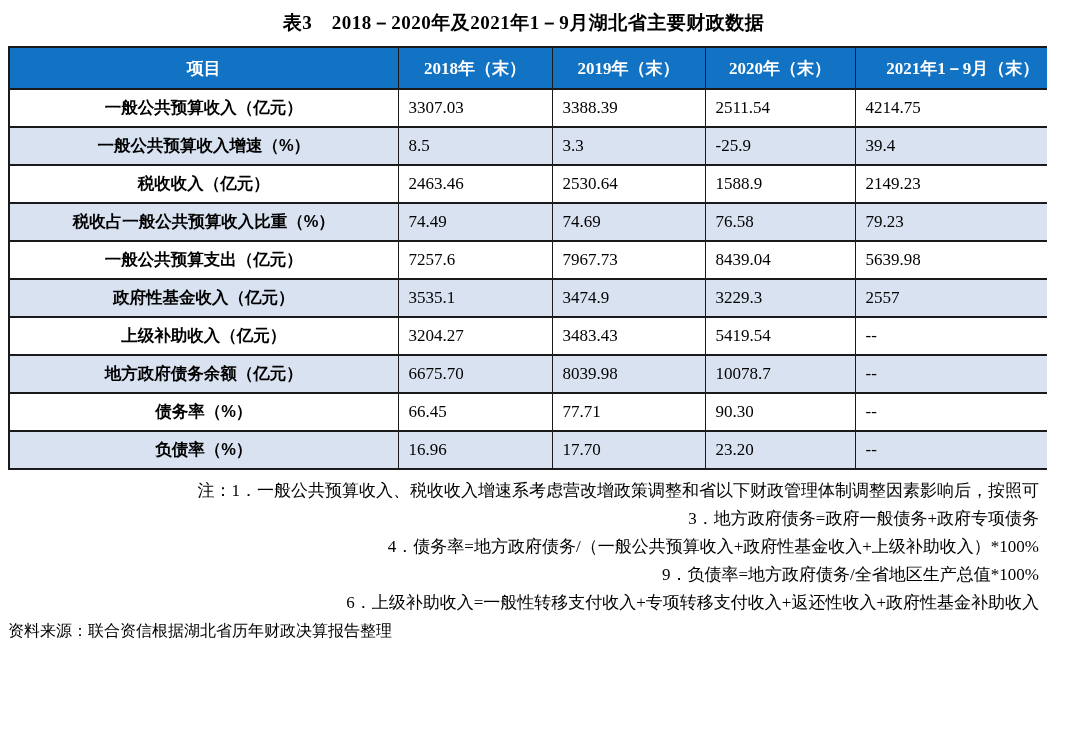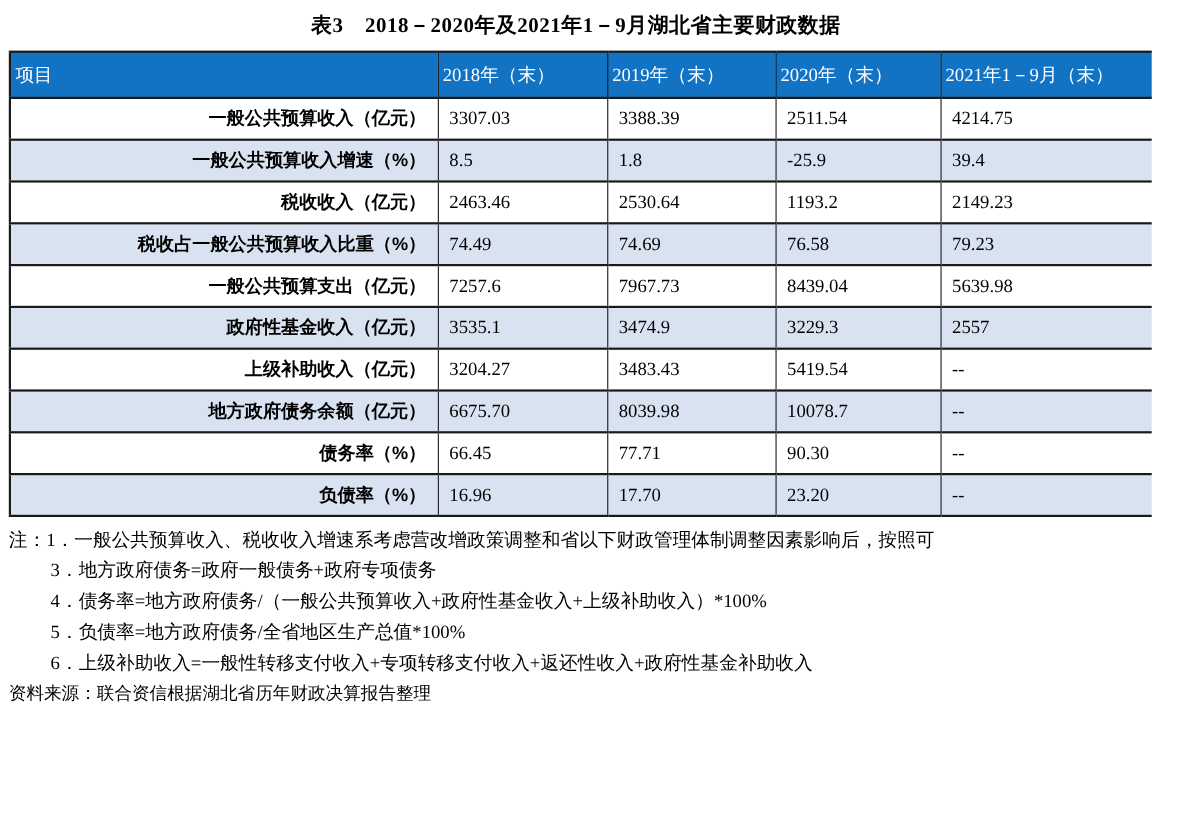--- a/index.html
+++ b/index.html
@@ -30,56 +30,56 @@
     border: 2px solid #1a1a1a;
   }
   table.fiscal col.c1 { width: 389px; }
   table.fiscal col.c2 { width: 154px; }
   table.fiscal col.c3 { width: 153px; }
   table.fiscal col.c4 { width: 150px; }
   table.fiscal col.c5 { width: auto;  }
   table.fiscal th {
     background: #1273C4;
     color: #ffffff;
-    font-weight: normal;
+    font-weight: bold;
     font-size: 17px;
-    text-align: left;
+    text-align: center;
     height: 40px;
     border: 1px solid #1a1a1a;
     border-top-width: 2px;
     border-bottom-width: 2px;
     padding: 0 4px;
   }
   table.fiscal td {
     font-size: 17px;
     height: 36px;
     border: 1px solid #1a1a1a;
     border-top-width: 2px;
     border-bottom-width: 2px;
     padding: 0 10px;
     background: #ffffff;
   }
   table.fiscal tbody tr:nth-child(even) td {
     background: #D9E2F0;
   }
   table.fiscal td.row-label {
     font-weight: bold;
-    text-align: right;
+    text-align: center;
     font-family: "Liberation Sans", "DejaVu Sans", sans-serif;
     font-size: 16.5px;
   }
   table.fiscal td.num {
     font-family: "Liberation Serif", "DejaVu Serif", serif;
   }
   .notes {
     margin-top: 7px;
     font-size: 17px;
     line-height: 28px;
   }
-  .note-line { padding-left: 0; }
+  .note-line { padding-left: 0; text-align: right; }
   .note-line.cont { padding-left: 33px; }
   .note-line.item { padding-left: 38px; }
   .source-line {
     font-size: 16px;
     line-height: 28px;
   }
 </style>
 </head>
 <body>
 
@@ -107,29 +107,29 @@
         <tr>
           <td class="row-label">一般公共预算收入（亿元）</td>
           <td class="num">3307.03</td>
           <td class="num">3388.39</td>
           <td class="num">2511.54</td>
           <td class="num">4214.75</td>
         </tr>
         <tr>
           <td class="row-label">一般公共预算收入增速（%）</td>
           <td class="num">8.5</td>
-          <td class="num">1.8</td>
+          <td class="num">3.3</td>
           <td class="num">-25.9</td>
           <td class="num">39.4</td>
         </tr>
         <tr>
           <td class="row-label">税收收入（亿元）</td>
           <td class="num">2463.46</td>
           <td class="num">2530.64</td>
-          <td class="num">1193.2</td>
+          <td class="num">1588.9</td>
           <td class="num">2149.23</td>
         </tr>
         <tr>
           <td class="row-label">税收占一般公共预算收入比重（%）</td>
           <td class="num">74.49</td>
           <td class="num">74.69</td>
           <td class="num">76.58</td>
           <td class="num">79.23</td>
         </tr>
         <tr>
@@ -174,18 +174,18 @@
           <td class="num">23.20</td>
           <td class="num">--</td>
         </tr>
       </tbody>
   </table>
 
   <div class="notes">
       <div class="note-line">注：1．一般公共预算收入、税收收入增速系考虑营改增政策调整和省以下财政管理体制调整因素影响后，按照可</div>
       <div class="note-line item">3．地方政府债务=政府一般债务+政府专项债务</div>
       <div class="note-line item">4．债务率=地方政府债务/（一般公共预算收入+政府性基金收入+上级补助收入）*100%</div>
-      <div class="note-line item">5．负债率=地方政府债务/全省地区生产总值*100%</div>
+      <div class="note-line item">9．负债率=地方政府债务/全省地区生产总值*100%</div>
       <div class="note-line item">6．上级补助收入=一般性转移支付收入+专项转移支付收入+返还性收入+政府性基金补助收入</div>
     </div>
 
   <div class="source-line">资料来源：联合资信根据湖北省历年财政决算报告整理</div>
 </div>
 
 </body></html>

